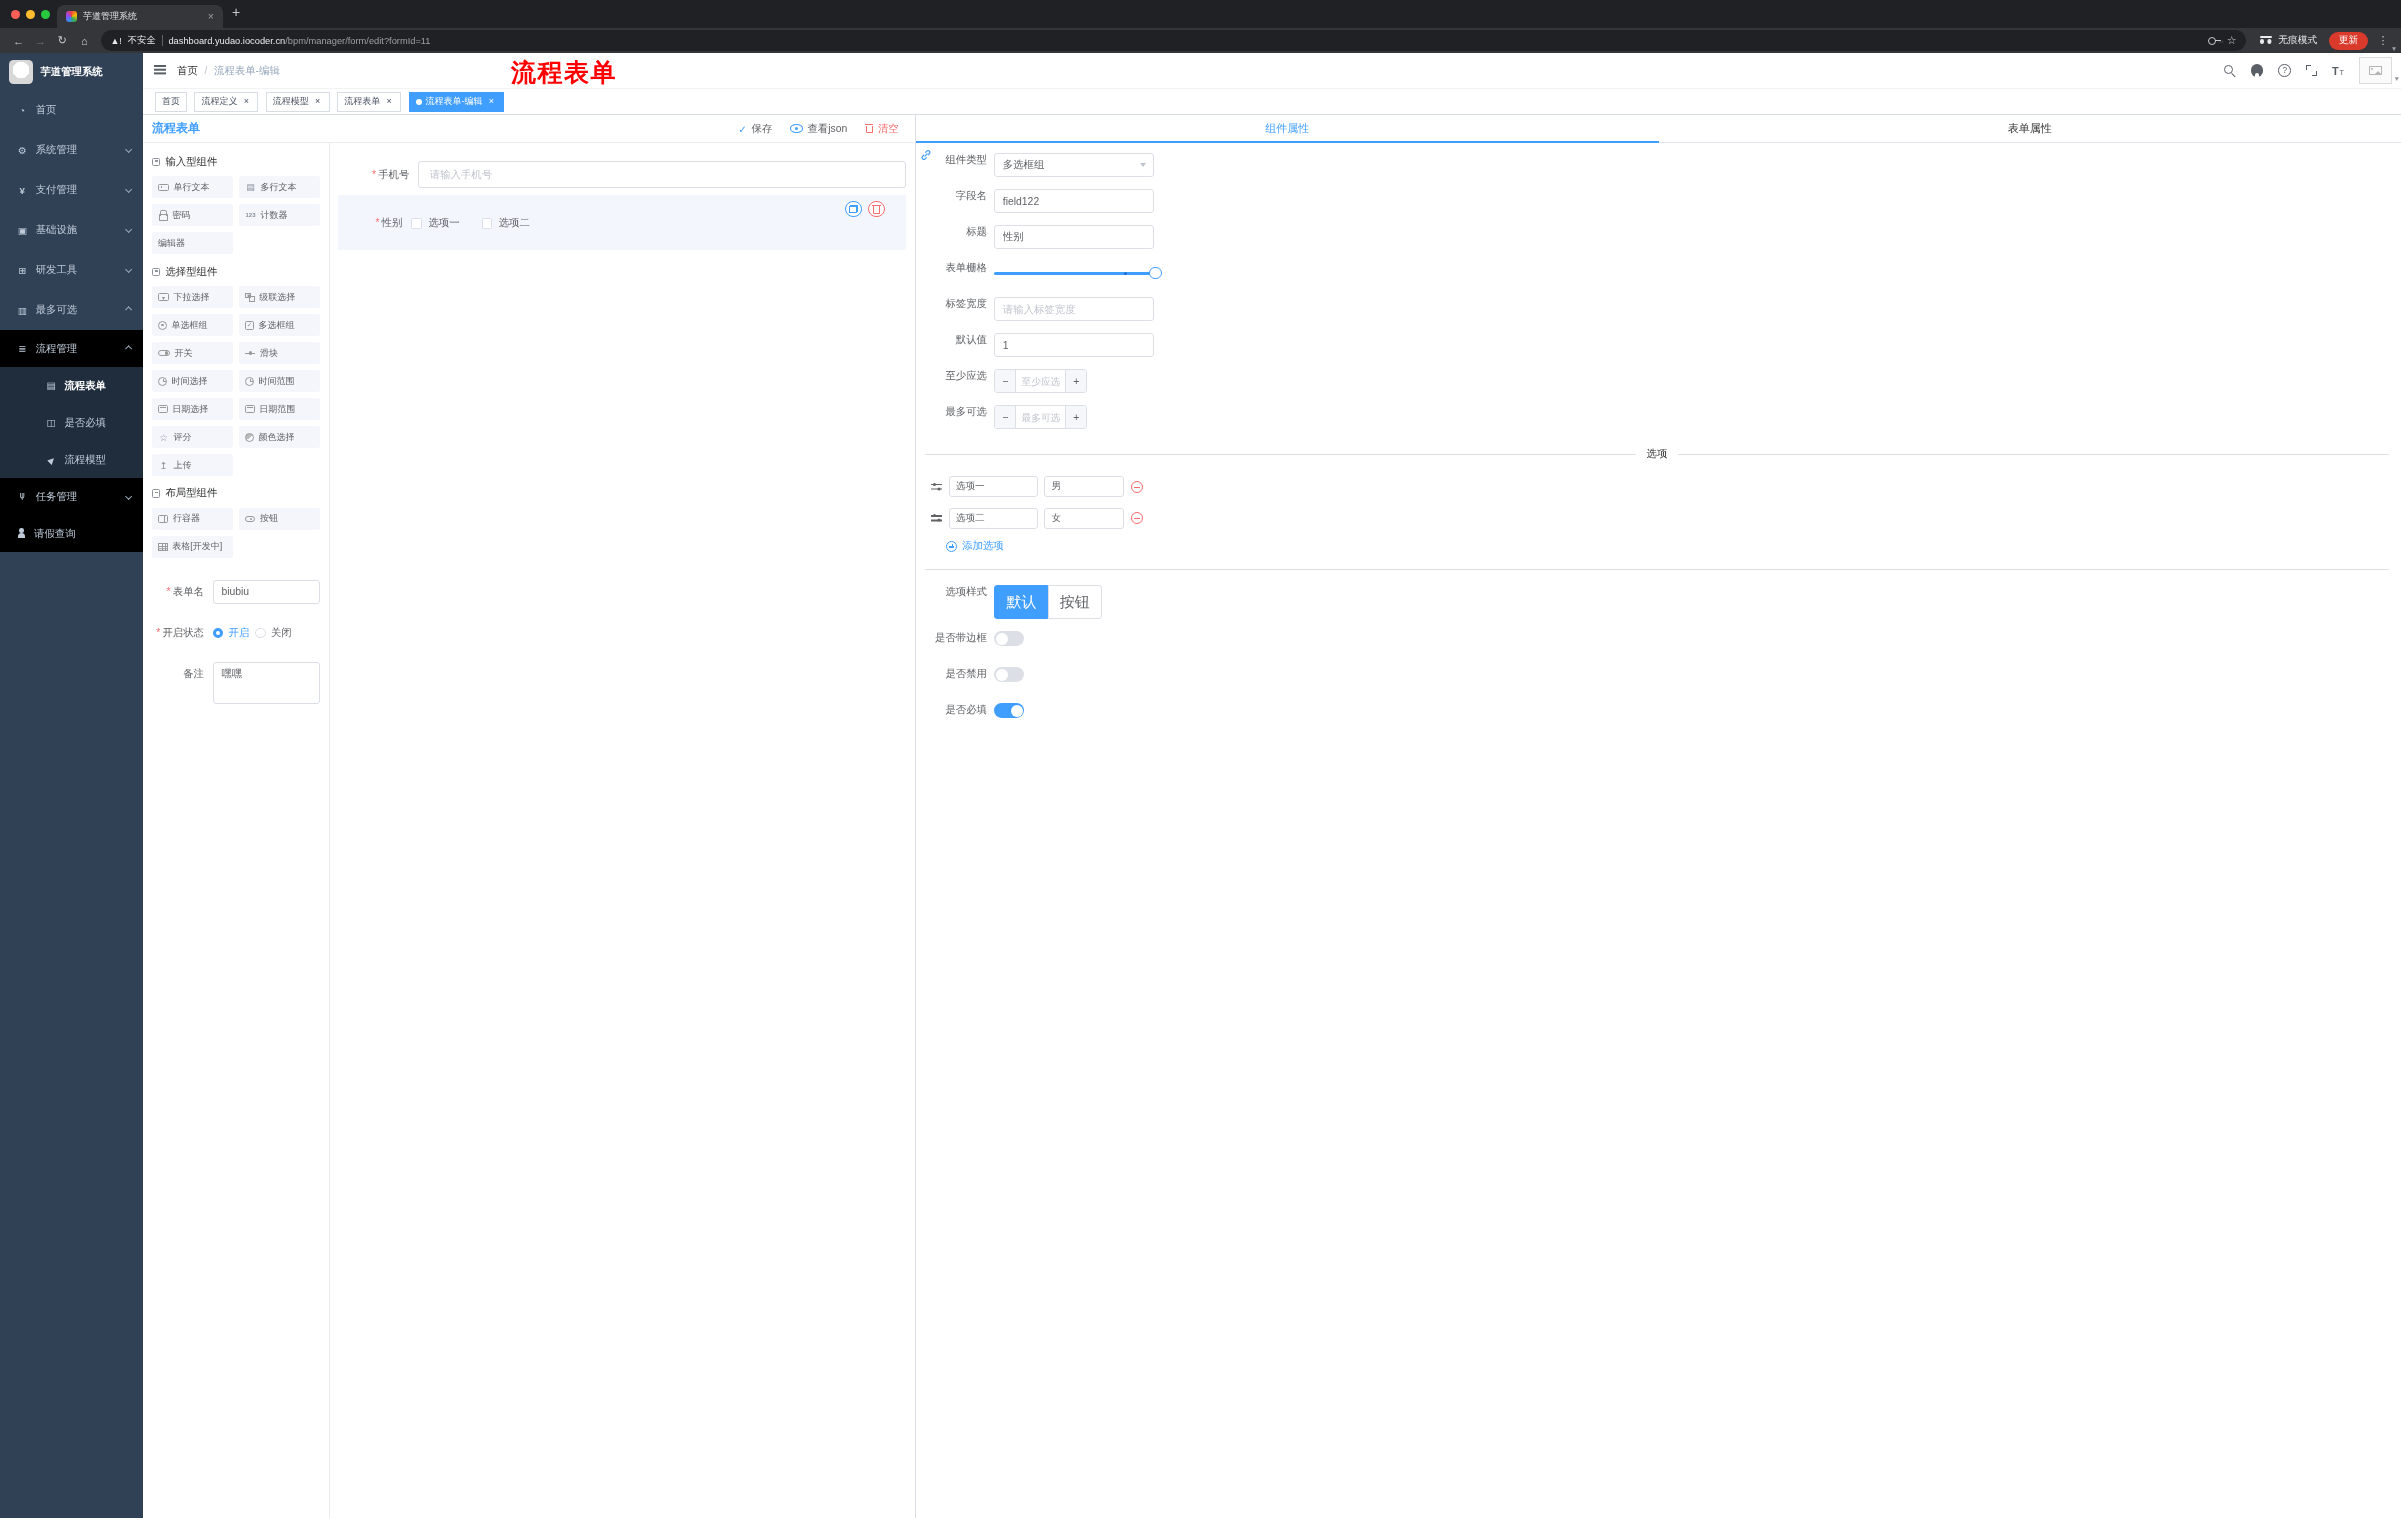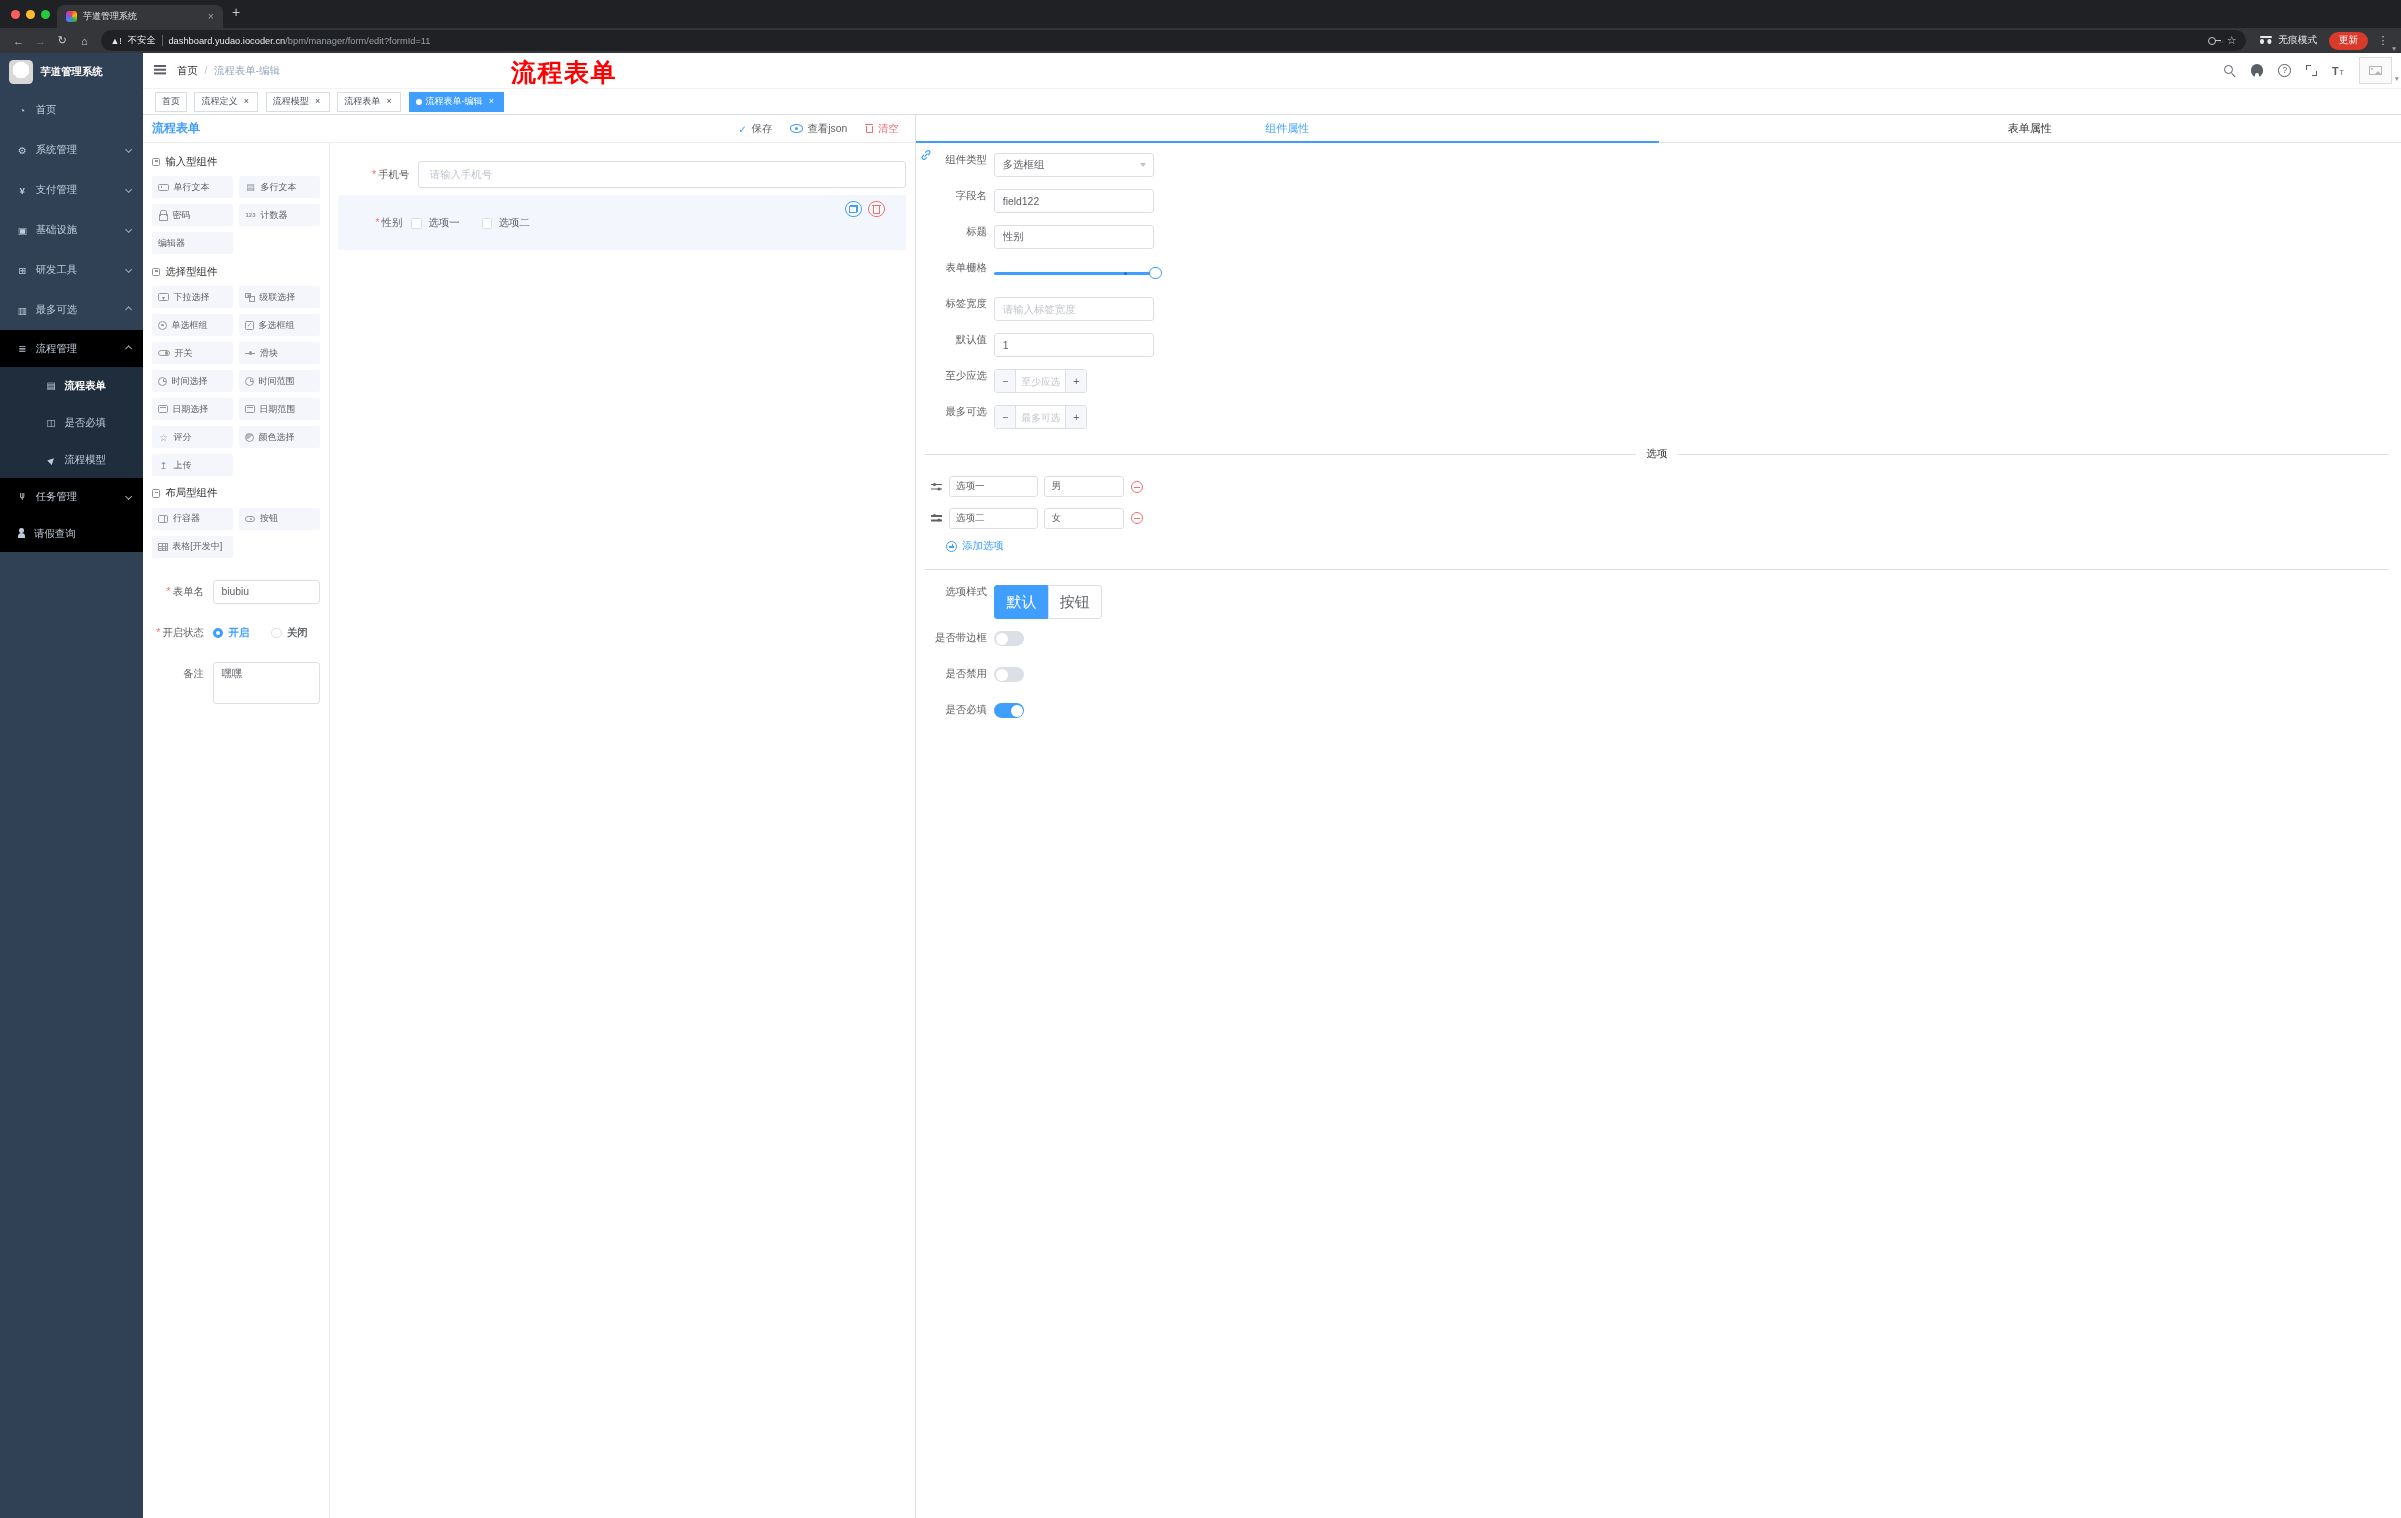--- a/index.html
+++ b/index.html
@@ -211,21 +211,21 @@
     background:#999; box-shadow:3px 0 0 #999; }
 
   .meta { margin-top:22px; font-size:10.4px; color:#606266; }
   .meta-row { display:flex; align-items:flex-start; margin-bottom:17px; }
   .meta-label { width:52px; text-align:right; margin-right:9px; line-height:24px; flex:none; }
   .req::before { content:"*"; color:#f56c6c; margin-right:2.2px; }
   .meta-input { flex:1; min-width:0; height:24px; border:0.7px solid #dcdfe6; border-radius:3px;
     padding:0 7.4px; font-size:10.4px; color:#606266; background:#fff; }
   .meta-area { flex:1; min-width:0; height:42px; border:0.7px solid #dcdfe6; border-radius:3px;
     padding:4.5px 7.4px; font-size:10.4px; color:#606266; resize:none; }
-  .radio-group { display:flex; align-items:center; height:24px; gap:22px;font-weight:bold; }
+  .radio-group { display:flex; align-items:center; height:24px; gap:6px; }
   .radio { display:flex; align-items:center; gap:5.2px; cursor:pointer; }
   .rdot { width:10.4px; height:10.4px; border:0.7px solid #dcdfe6; border-radius:50%; background:#fff; }
   .radio.on .rdot { border:3px solid #409eff; }
   .radio.on .rlabel { color:#409eff; }
 
   
   .canvas { position:absolute; left:331px; width:585px; top:143px; bottom:0; background:#fff;
     padding-top:18px; overflow:hidden; }
   .c-row { display:flex; align-items:center; padding:0 10.4px 0 7.4px; }
   .c-label { width:71px; flex:none; text-align:right; margin-right:9px; font-size:10.4px; color:#606266; }

